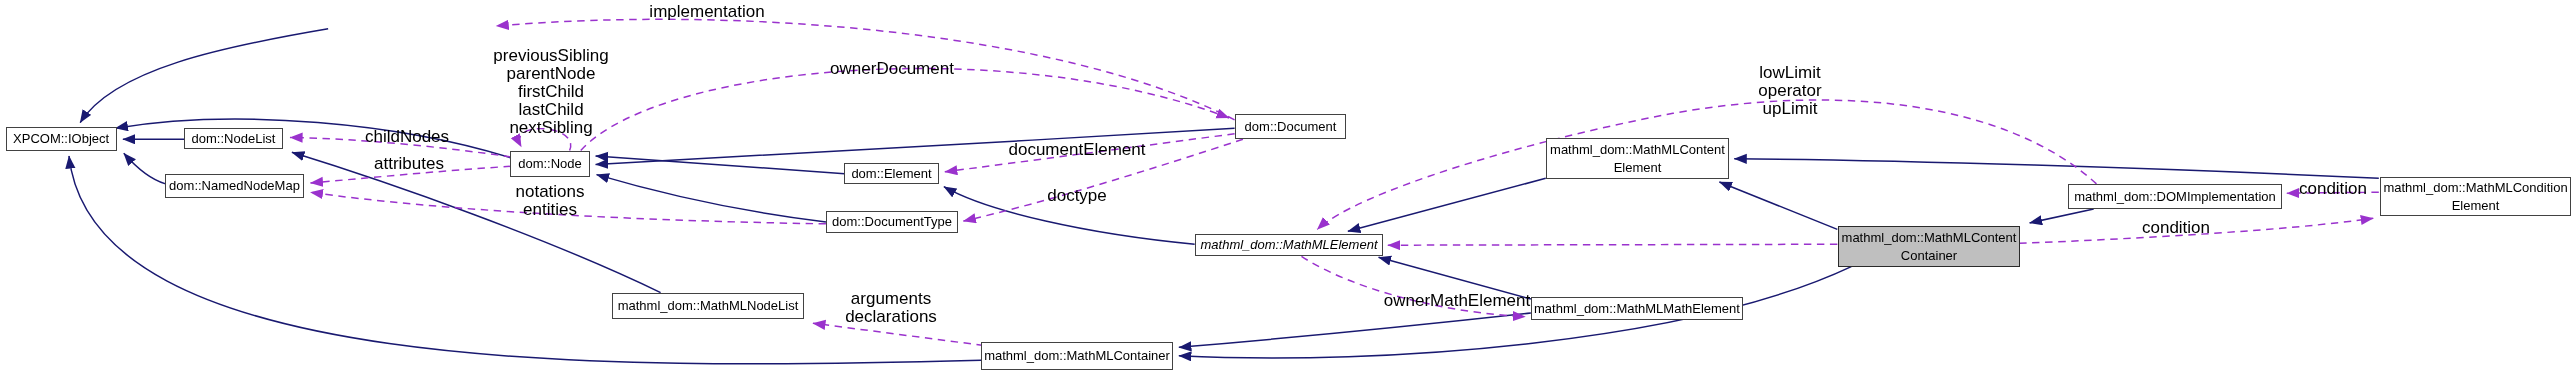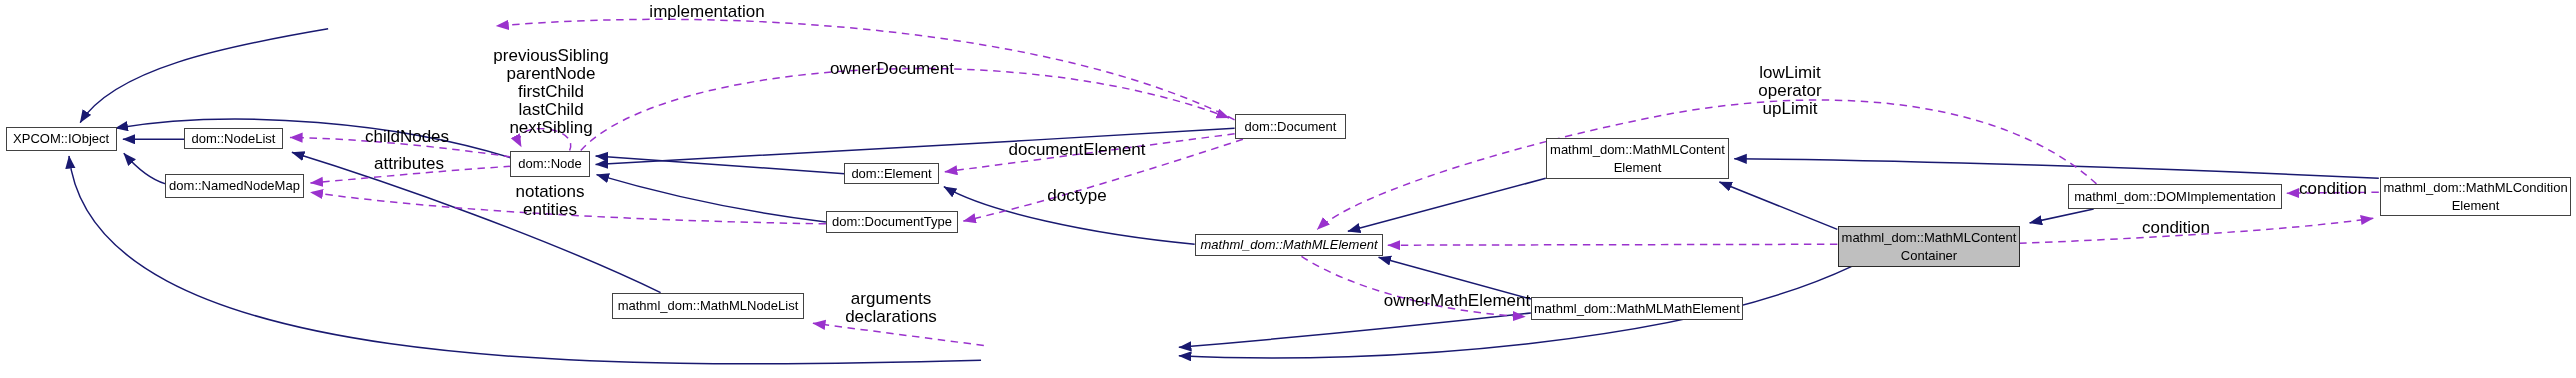--- a/index.html
+++ b/index.html
@@ -70,20 +70,21 @@
   <div class="node" style="left:184px;top:128px;width:99px;height:21.4px;">dom::NodeList</div>
   <div class="node" style="left:165px;top:174px;width:139px;height:24px;">dom::NamedNodeMap</div>
   <div class="node" style="left:510px;top:151px;width:80px;height:26px;">dom::Node</div>
   <div class="node" style="left:844px;top:163px;width:95px;height:21.4px;">dom::Element</div>
   <div class="node" style="left:826px;top:211px;width:132px;height:22px;">dom::DocumentType</div>
   <div class="node" style="left:1235px;top:114px;width:111px;height:25px;">dom::Document</div>
   <div class="node" style="left:1546px;top:138px;width:183px;height:41px;">mathml_dom::MathMLContent
 Element</div>
   <div class="node" style="left:1195px;top:234px;width:188px;height:22px;font-style:italic;">mathml_dom::MathMLElement</div>
   <div class="node" style="left:612px;top:293px;width:192px;height:26px;text-align:center;">mathml_dom::MathMLNodeList</div>
+  <div class="node" style="left:981px;top:342px;width:192px;height:28px;">mathml_dom::MathMLContainer</div>
   <div class="node" style="left:1531px;top:297px;width:212px;height:23px;">mathml_dom::MathMLMathElement</div>
   <div class="node highlight" style="left:1838px;top:226px;width:182px;height:41px;">mathml_dom::MathMLContent
 Container</div>
   <div class="node" style="left:2068px;top:184px;width:214px;height:25px;">mathml_dom::DOMImplementation</div>
   <div class="node" style="left:2380px;top:177px;width:191px;height:39px;text-align:center;">mathml_dom::MathMLCondition
 Element</div>
 
   <div class="edge-label" style="left:707px;top:12px;">implementation</div>
   <div class="edge-label" style="left:551px;top:92px;">previousSibling
 parentNode

